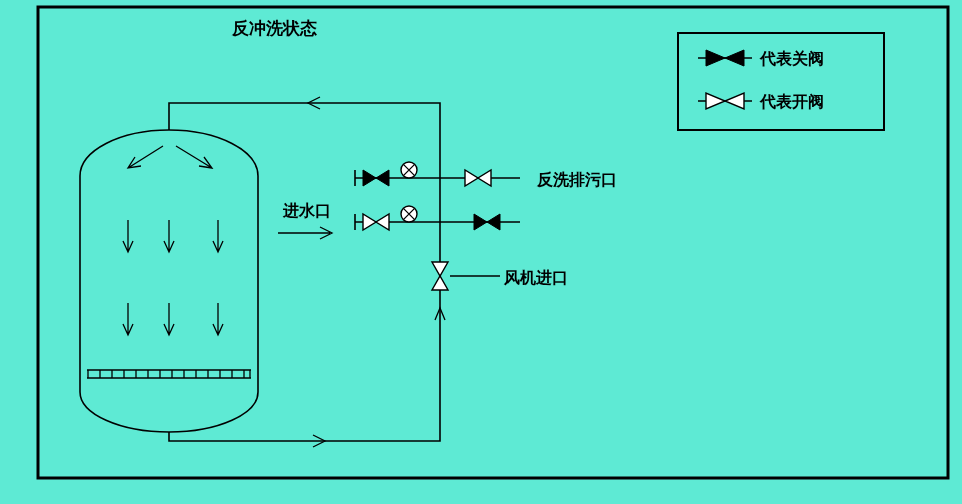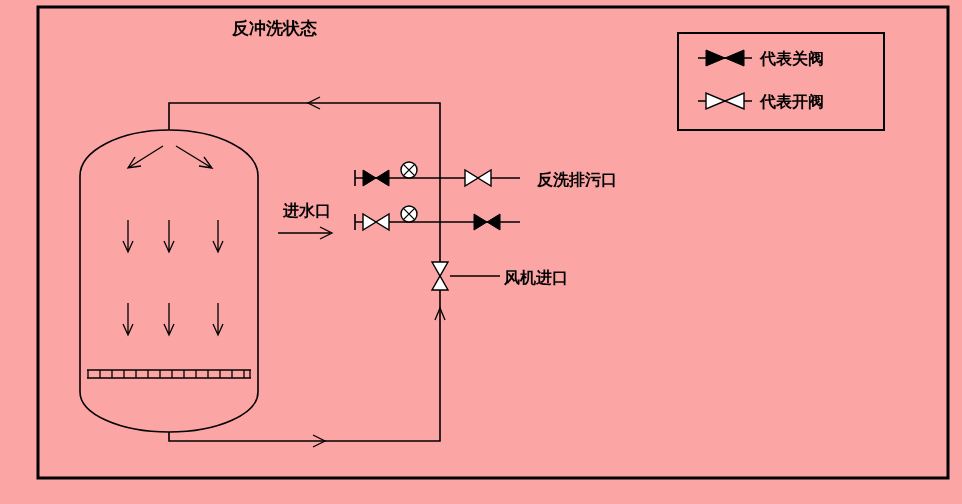--- a/index.html
+++ b/index.html
@@ -1,17 +1,17 @@
 <!DOCTYPE html>
 <html><head>
 <meta charset="utf-8">
 <style>
   html, body { margin: 0; padding: 0; background: #ffffff; }
   .page {
-    width: 962px; height: 504px; background: #fca5a5; position: relative;
+    width: 962px; height: 504px; background: #5eead4; position: relative;
     font-family: "Liberation Sans", sans-serif;
   }
   svg { display: block; }
   text {
     font-family: "Liberation Sans", "DejaVu Sans", sans-serif;
     font-weight: bold;
     fill: #000000;
   }
   .t17 { font-size: 17px; }
   .t16 { font-size: 16px; }

